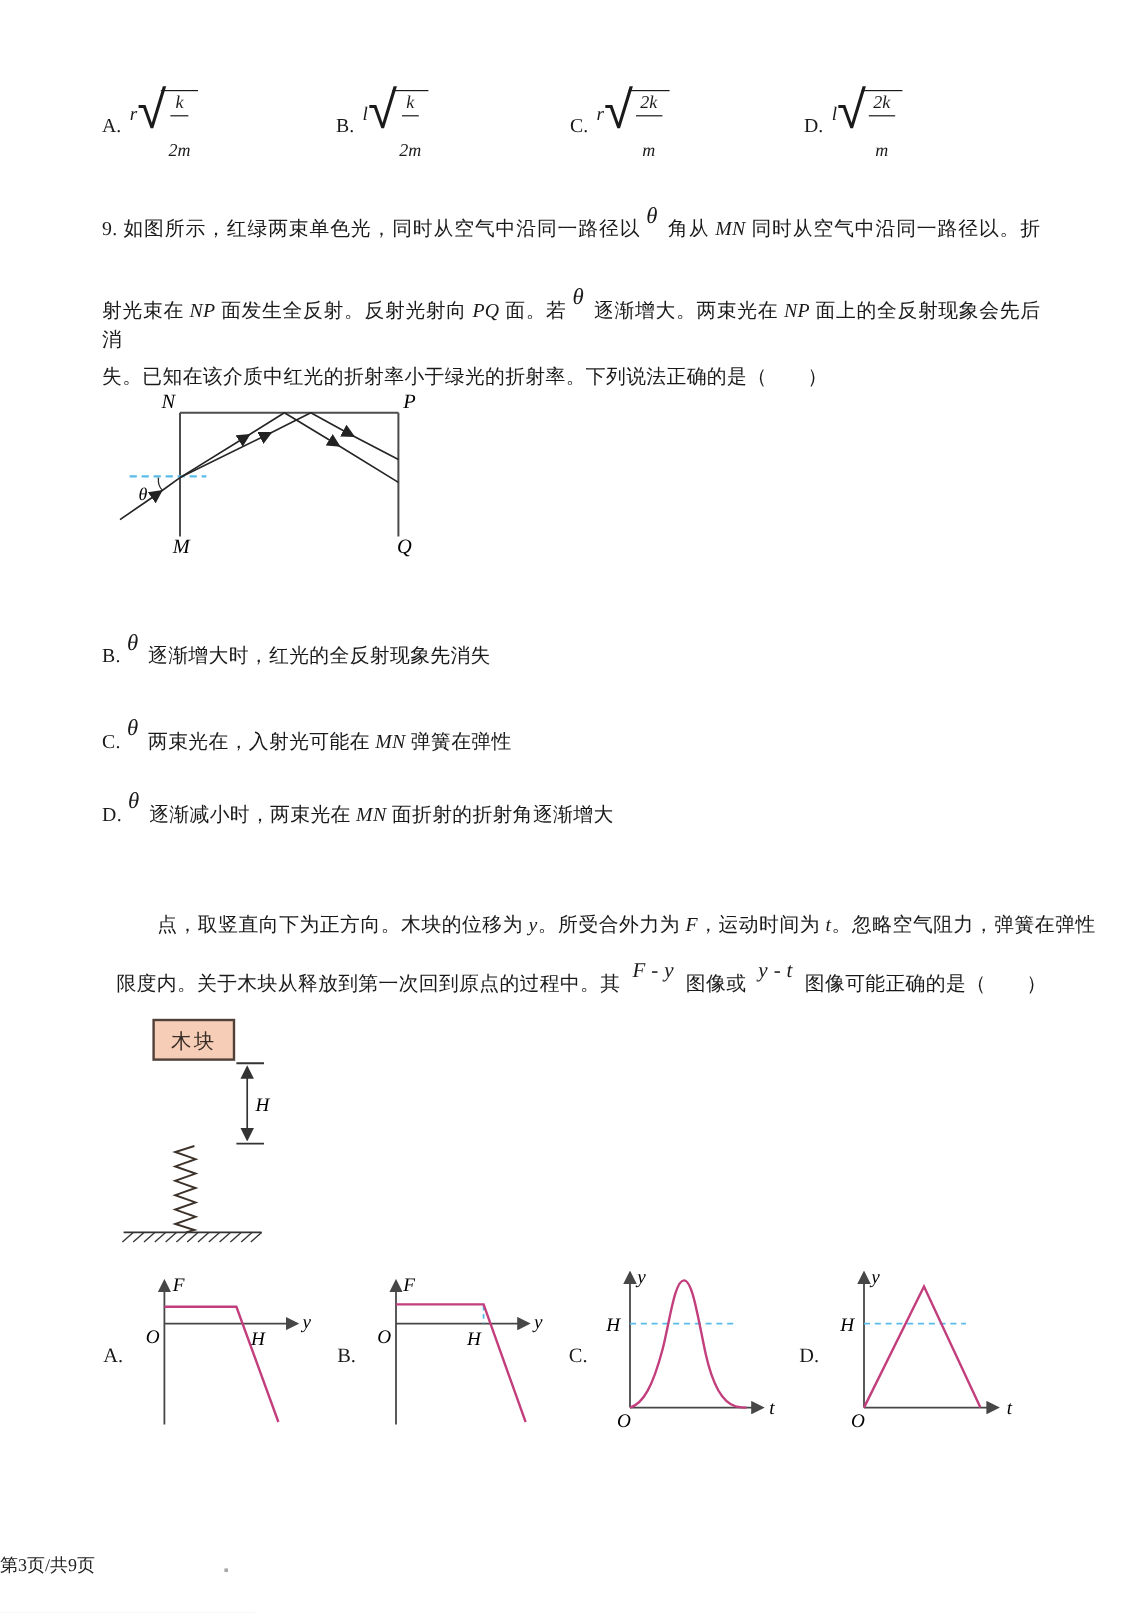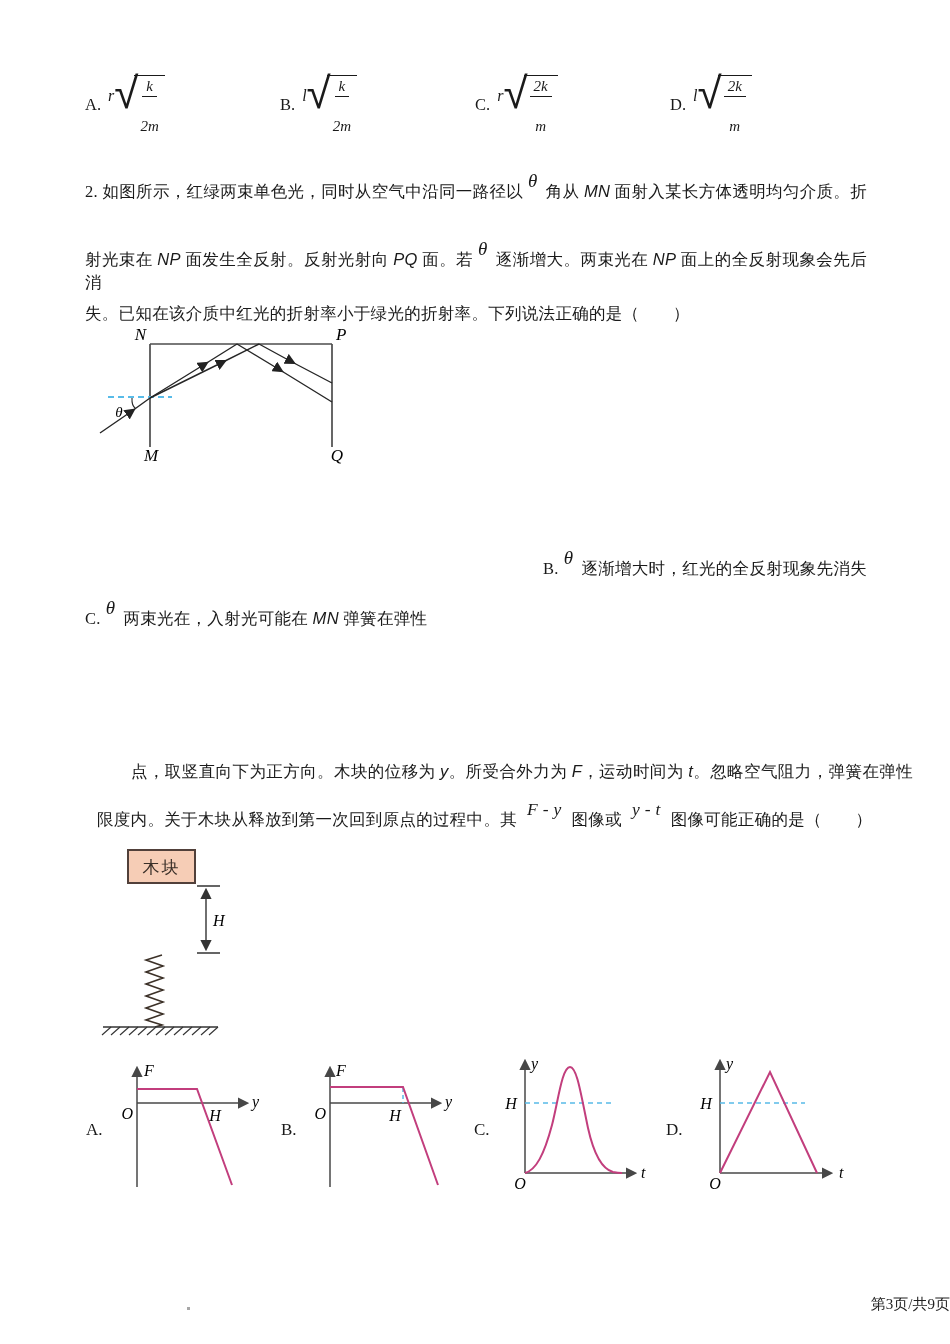--- a/index.html
+++ b/index.html
@@ -1,39 +1,39 @@
 <!DOCTYPE html>
 <html><head>
 <meta charset="utf-8">
 <style>
   html,body{margin:0;padding:0;background:#e8e8e8;}
   .page{position:relative;width:950px;height:1344px;background:#ffffff;overflow:hidden;
         font-family:"Liberation Serif","DejaVu Serif",serif;color:#1a1a1a;}
   .abs{position:absolute;}
   .para{left:85px;width:782px;font-size:16.5px;line-height:1.35;letter-spacing:0.3px;}
   .fill{text-align:justify;text-align-last:justify;}
-  .seg-var{font-style:italic;font-family:Liberation Sans, sans-serif;}
+  .seg-var{font-style:italic;font-family:Liberation Serif, serif;}
   .seg-theta{display:inline-block;transform:translateY(-0.55em);font-style:italic;
              font-size:19px;margin:0 8px 0 5px;font-family:"Liberation Serif",serif;}
   .seg-sup{display:inline-block;transform:translateY(-0.6em);font-style:italic;
            font-size:17.5px;margin:0 10px;font-family:"Liberation Serif",serif;}
   
   .fopt{position:absolute;display:flex;align-items:center;height:60px;}
   .fopt .lbl{font-size:16.5px;margin-right:7px;}
   .fopt .coef{font-style:italic;font-size:16px;transform:translateY(-9px);margin-right:0px;}
   .sqrt{display:inline-flex;align-items:flex-start;}
   .sqrt-sym{font-family:"DejaVu Sans",sans-serif;font-size:44px;line-height:0.94;
             font-weight:300;margin-right:-4px;transform:translateY(-3px);}
   .frac{display:inline-flex;flex-direction:column;align-items:center;
         border-top:1.6px solid #1a1a1a;padding:2px 6px 0 6px;
         font-style:italic;font-size:15px;line-height:1.15;}
   .frac .num{border-bottom:1.3px solid #1a1a1a;padding:0 4px 1px 4px;}
   .frac .den{padding-top:1px;margin-top:20px;}
   .graph-label{position:absolute;font-size:17px;}
-  .footer{position:absolute;top:1295px;left:0;width:100%;text-align:right;
+  .footer{position:absolute;top:1295px;left:0;width:100%;text-align:left;
           font-size:15px;color:#222;}
   .dot{position:absolute;left:187px;top:1307px;width:3px;height:3px;background:#a7a7a7;}
   svg text{font-family:"Liberation Serif",serif;}
 </style>
 </head>
 <body>
 
 <div class="page">
 
   <svg width="0" height="0" style="position:absolute">
@@ -88,42 +88,43 @@
     <span class="coef">l</span>
     <span class="sqrt">
         <span class="sqrt-sym">√</span>
         <span class="frac">
           <span class="num">2k</span>
           <span class="den">m</span>
         </span>
       </span>
   </div>
 
-  <div class="abs para fill" style="top:178px;"><span>2. 如图所示，红绿两束单色光，同时从空气中沿同一路径以</span><span class="seg-theta">θ</span><span>角从 </span><span class="seg-var">MN</span><span> 面射入某长方体透明均匀介质。折</span></div>
+  <div class="abs para fill" style="top:178px;"><span>9. 如图所示，红绿两束单色光，同时从空气中沿同一路径以</span><span class="seg-theta">θ</span><span>角从 </span><span class="seg-var">MN</span><span> 同时从空气中沿同一路径以。折</span></div>
   <div class="abs para fill" style="top:246px;"><span>射光束在 </span><span class="seg-var">NP</span><span> 面发生全反射。反射光射向 </span><span class="seg-var">PQ</span><span> 面。若</span><span class="seg-theta">θ</span><span>逐渐增大。两束光在 </span><span class="seg-var">NP</span><span> 面上的全反射现象会先后消</span></div>
   <div class="abs para" style="top:303px;"><span>失。已知在该介质中红光的折射率小于绿光的折射率。下列说法正确的是（　　）</span></div>
 
   <svg class="abs" style="left:80px;top:327px;" width="290" height="140" viewBox="0 0 290 140">
     <path d="M70,17 H252 M70,17 V120 M252,17 V120" fill="none" stroke="#4d4d4d" stroke-width="1.7"></path>
     <line x1="28" y1="70" x2="92" y2="70" stroke-dasharray="6 4" stroke-width="1.8" fill="none" stroke="#58bbe8"></line>
     <polyline points="20,106 52,84 70,71" fill="none" stroke="#262626" stroke-width="1.4" marker-mid="url(#m-ray)"></polyline>
     <path d="M52,71 Q51.5,78.5 55.5,81.5" fill="none" stroke="#2a2a2a" stroke-width="1.1"></path>
     <polyline points="70,71 125,37 157,17" fill="none" stroke="#262626" stroke-width="1.4" marker-mid="url(#m-ray)"></polyline>
     <polyline points="70,71 143,35 179,17" fill="none" stroke="#262626" stroke-width="1.4" marker-mid="url(#m-ray)"></polyline>
     <polyline points="157,17 200,43 252,75" fill="none" stroke="#262626" stroke-width="1.4" marker-mid="url(#m-ray)"></polyline>
     <polyline points="179,17 212,35 252,56" fill="none" stroke="#262626" stroke-width="1.4" marker-mid="url(#m-ray)"></polyline>
     <text x="66" y="13" text-anchor="end" font-size="17" font-style="italic">N</text>
     <text x="256" y="13" font-size="17" font-style="italic">P</text>
     <text x="71" y="134" text-anchor="middle" font-size="17" font-style="italic">M</text>
     <text x="257" y="134" text-anchor="middle" font-size="17" font-style="italic">Q</text>
     <text x="39" y="90" text-anchor="middle" font-size="15" font-style="italic">θ</text>
   </svg>
 
-  <div class="abs para" style="top:555px;text-align:right;"><span>B.</span><span class="seg-theta">θ</span><span>逐渐增大时，红光的全反射现象先消失</span></div>
+  <div class="abs para" style="top:534px;"><span>B.</span><span class="seg-theta">θ</span><span>逐渐增大时，红光的全反射现象先消失</span></div>
   <div class="abs para" style="top:605px;"><span>C.</span><span class="seg-theta">θ</span><span>两束光在，入射光可能在 </span><span class="seg-var">MN</span><span> 弹簧在弹性</span></div>
+  <div class="abs para" style="top:666px;"><span>D.</span><span class="seg-theta">θ</span><span>逐渐减小时，两束光在 </span><span class="seg-var">MN</span><span> 面折射的折射角逐渐增大</span></div>
 
   <div class="abs para fill" style="top:760px;margin-left:46px;"><span>点，取竖直向下为正方向。木块的位移为 </span><span class="seg-var">y</span><span>。所受合外力为 </span><span class="seg-var">F</span><span>，运动时间为 </span><span class="seg-var">t</span><span>。忽略空气阻力，弹簧在弹性</span></div>
   <div class="abs para" style="top:808px;margin-left:12px;"><span>限度内。关于木块从释放到第一次回到原点的过程中。其</span><span class="seg-sup">F - y</span><span>图像或</span><span class="seg-sup">y - t</span><span>图像可能正确的是（　　）</span></div>
 
   <svg class="abs" style="left:92px;top:843px;" width="240" height="200" viewBox="0 0 240 200">
     <rect x="36" y="7" width="67" height="33" stroke-width="2" fill="#f6cdb6" stroke="#51403a"></rect>
     <text x="69.5" y="30" text-anchor="middle" font-size="17" fill="#3a2f28" letter-spacing="2">木块</text>
     <path d="M105,43 H128 M105,110 H128" stroke="#333" stroke-width="1.6" fill="none"></path>
     <line x1="114" y1="47" x2="114" y2="106" stroke="#333" stroke-width="1.4" marker-start="url(#m-arr2)" marker-end="url(#m-arr2)"></line>
     <text x="121" y="83" font-size="16" font-style="italic">H</text>

